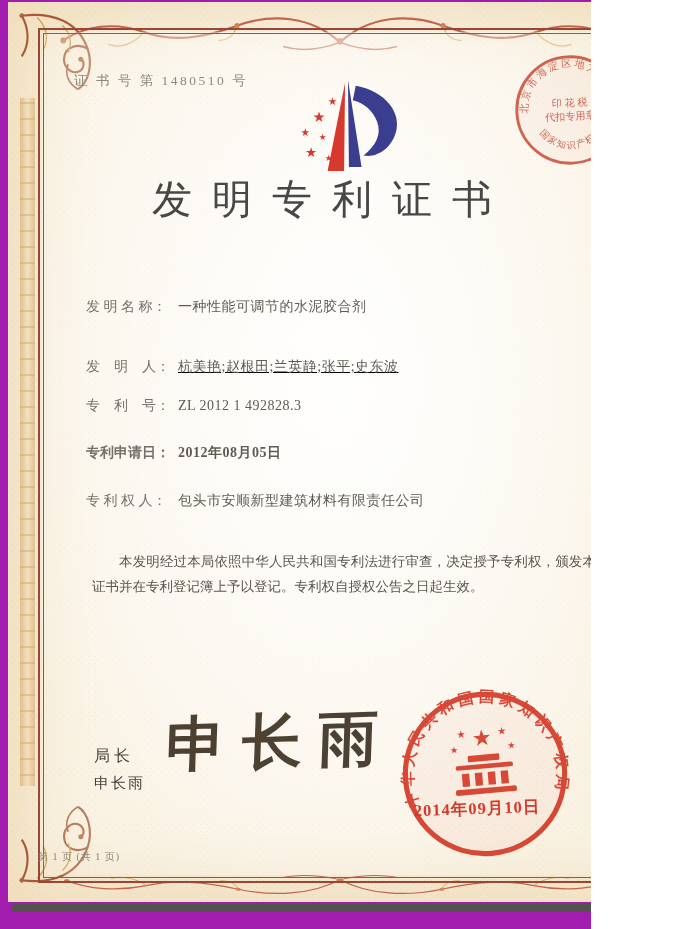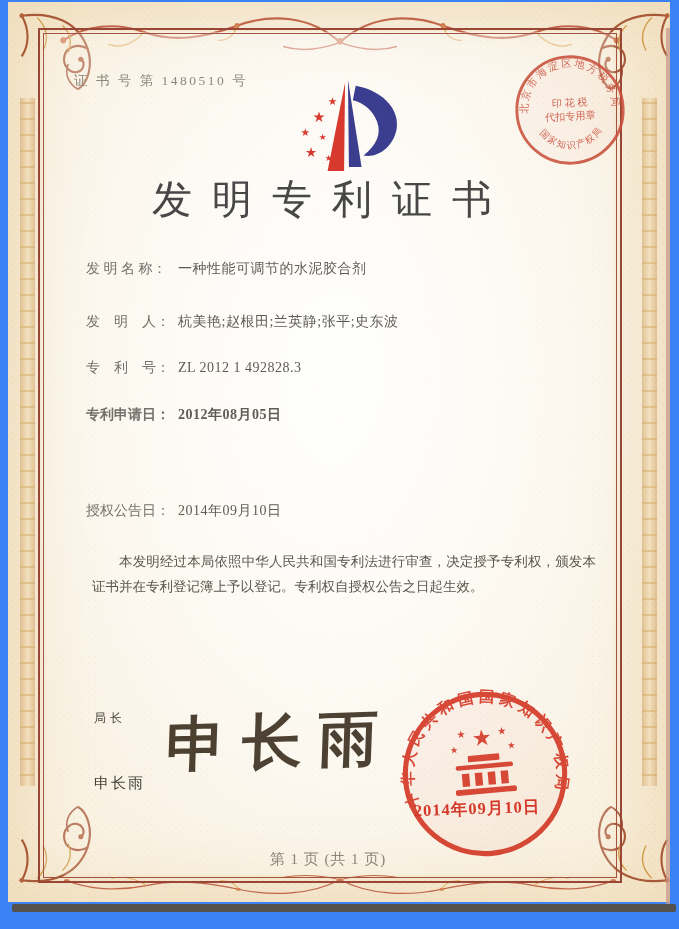--- a/index.html
+++ b/index.html
@@ -1,16 +1,16 @@
 <!DOCTYPE html>
 <html><head>
 <meta charset="utf-8">
 <style>
   html,body{margin:0;padding:0;background:#ffffff;}
-  .stage{position:relative;width:679px;height:929px;background:#3b82f6;overflow:hidden;
+  .stage{position:relative;width:591px;height:929px;background:#a21caf;overflow:hidden;
          font-family:"Liberation Serif","DejaVu Serif",serif;}
   
   .paper{position:absolute;left:8px;top:2px;width:662px;height:900px;
     background-color:#f8efdc;
     background-image:
       radial-gradient(ellipse at 50% 42%, rgba(255,255,255,.85) 0%, rgba(255,255,255,.25) 55%, rgba(255,255,255,0) 75%),
       radial-gradient(#eeddbd 14%, transparent 15%),
       radial-gradient(#f3e6cb 14%, transparent 15%);
     background-size:100% 100%,7px 7px,7px 7px;
     background-position:0 0,0 0,3.5px 3.5px;
@@ -35,39 +35,39 @@
   .edge-strip{position:absolute;top:96px;width:15px;height:688px;opacity:.75;
     background:
       repeating-linear-gradient(180deg, rgba(203,150,70,0) 0 4px, rgba(203,150,70,.5) 4px 6px, rgba(203,150,70,0) 6px 16px),
       linear-gradient(90deg, rgba(195,140,64,.55), rgba(236,206,146,.3) 50%, rgba(195,140,64,.55));}
   .strip-left{left:12px;} .strip-right{left:634px;}
   
   .cert-number{position:absolute;left:66px;top:70px;font-size:13.5px;color:#8b897d;letter-spacing:2.5px;}
   .logo{position:absolute;left:276px;top:72px;width:126px;height:102px;}
   .title{position:absolute;left:30px;top:170px;width:580px;margin:0;text-align:center;
     font-size:40px;font-weight:400;color:#474747;letter-spacing:20px;padding-left:8px;box-sizing:border-box;}
-  .field{position:absolute;left:78px;width:520px;font-size:14px;white-space:nowrap;}
+  .field{position:absolute;left:78px;width:520px;font-size:14px;white-space:nowrap;margin-top:38px;}
   .flabel{display:inline-block;width:88px;color:#73716四5;color:#73716a;}
   .fvalue{color:#5e5c52;letter-spacing:.5px;margin-left:4px;}
-  .f0{top:258px;} .f1{top:311px;} .f2{top:357px;} .f3{top:404px;font-weight:bold;} .f4{top:452px;} .f5{top:500px;}
+  .f0{top:258px;} .f1{top:318px;text-decoration:underline;} .f2{top:357px;} .f3{top:404px;font-weight:bold;} .f4{top:452px;} .f5{top:500px;}
   .body-text{position:absolute;left:68px;top:531px;width:536px;color:#5a554c;
     font-size:13.5px;line-height:25px;text-align:justify;}
   .body-text p{margin:16px;text-indent:2em;}
-  .signer-title{position:absolute;left:86px;top:708px;font-size:12px;color:#4b453b;letter-spacing:4px;text-align:right;}
+  .signer-title{position:absolute;left:86px;top:744px;font-size:16px;color:#4b453b;letter-spacing:4px;text-align:right;}
   .signer-name{position:absolute;left:86px;top:772px;font-size:15px;color:#45403a;letter-spacing:2px;}
   .signature{position:absolute;left:158px;top:700px;font-size:60px;font-weight:700;color:#3e3222;
     letter-spacing:16px;transform:rotate(-2deg) skewX(-4deg);opacity:.92;white-space:nowrap;}
   .office-seal{position:absolute;left:389px;top:684px;width:176px;height:176px;}
   .office-seal svg{width:176px;height:176px;transform:rotate(-5deg);opacity:.92;}
   .seal-date{position:absolute;left:-8px;top:112px;width:100%;text-align:center;
     font-size:16.5px;font-weight:700;color:#d4392a;letter-spacing:1px;transform:rotate(-2deg);}
   .tax-seal{position:absolute;left:504px;top:50px;width:116px;height:116px;opacity:.88;}
   .tax-seal svg{width:116px;height:116px;transform:rotate(-3deg);}
-  .footer{position:absolute;left:30px;top:848px;width:580px;text-align:center;
-    font-size:15px;color:#8a8579;letter-spacing:1px;}
+  .footer{position:absolute;left:30px;top:848px;width:580px;
+    font-size:10px;color:#8a8579;letter-spacing:1px;}
   .defs{position:absolute;width:0;height:0;overflow:hidden;}
 </style>
 </head>
 <body>
 
 <svg class="defs" xmlns="http://www.w3.org/2000/svg">
   <symbol id="bandsym" viewBox="0 0 640 50" preserveAspectRatio="none">
     <g stroke="#c2664a" fill="none" stroke-width="2">
       <path d="M320,34 C290,8 250,6 215,18 C180,30 150,34 120,24 C90,14 60,18 38,32"></path>
       <path d="M320,34 C350,8 390,6 425,18 C460,30 490,34 520,24 C550,14 580,18 602,32"></path>
@@ -161,21 +161,21 @@
         </g>
       </svg>
     </div>
 
     <h1 class="title">发明专利证书</h1>
 
     <div class="field f0"><span class="flabel">发 明 名 称：</span><span class="fvalue">一种性能可调节的水泥胶合剂</span></div>
     <div class="field f1"><span class="flabel">发　明　人：</span><span class="fvalue">杭美艳;赵根田;兰英静;张平;史东波</span></div>
     <div class="field f2"><span class="flabel">专　利　号：</span><span class="fvalue">ZL 2012 1 492828.3</span></div>
     <div class="field f3"><span class="flabel">专利申请日：</span><span class="fvalue">2012年08月05日</span></div>
-    <div class="field f5"><span class="flabel">授权公告日：</span><span class="fvalue">2014年09月10日</span></div>
+    <div class="field f4"><span class="flabel">专 利 权 人：</span><span class="fvalue">包头市安顺新型建筑材料有限责任公司</span></div>
 
     <div class="body-text">
       <p>本发明经过本局依照中华人民共和国专利法进行审查，决定授予专利权，颁发本证书并在专利登记簿上予以登记。专利权自授权公告之日起生效。</p>
     </div>
 
     <div class="signer-title">局长</div>
     <div class="signer-name">申长雨</div>
     <div class="signature">申长雨</div>
 
     <div class="office-seal">

